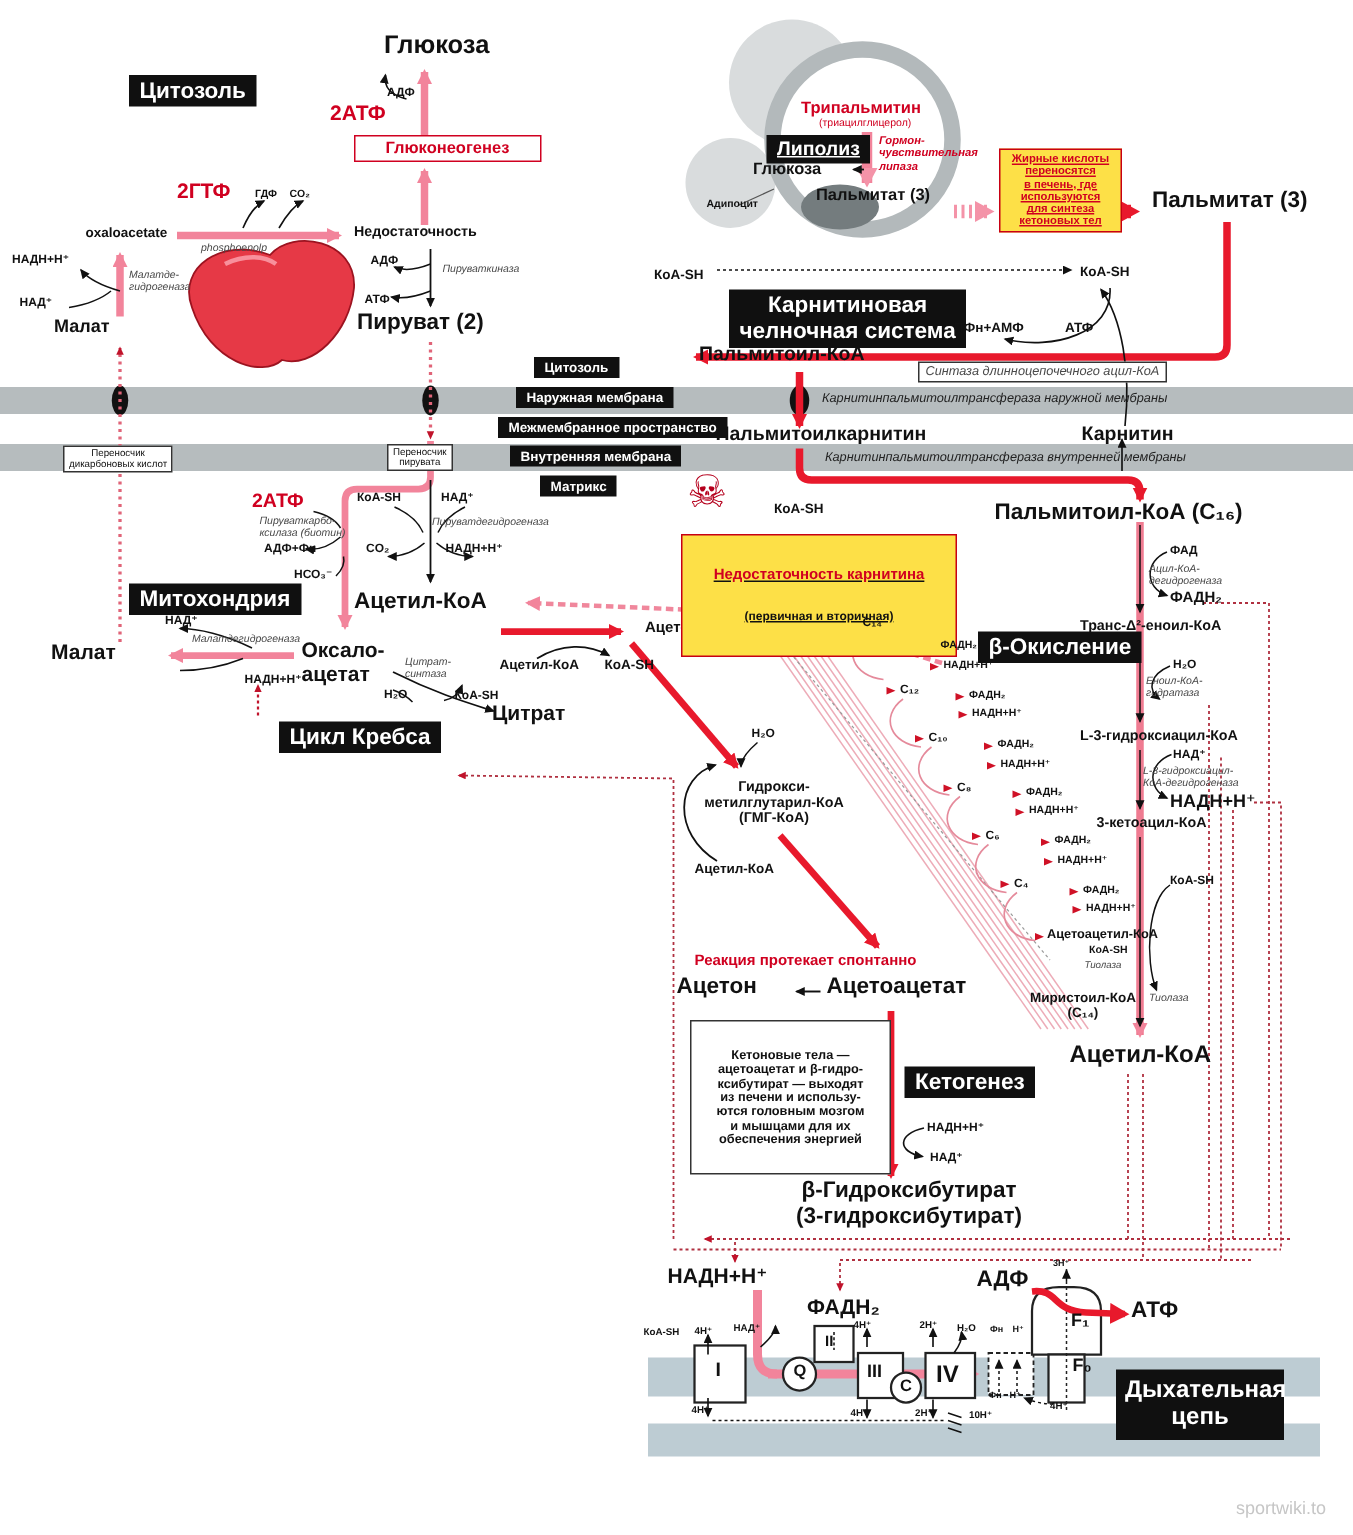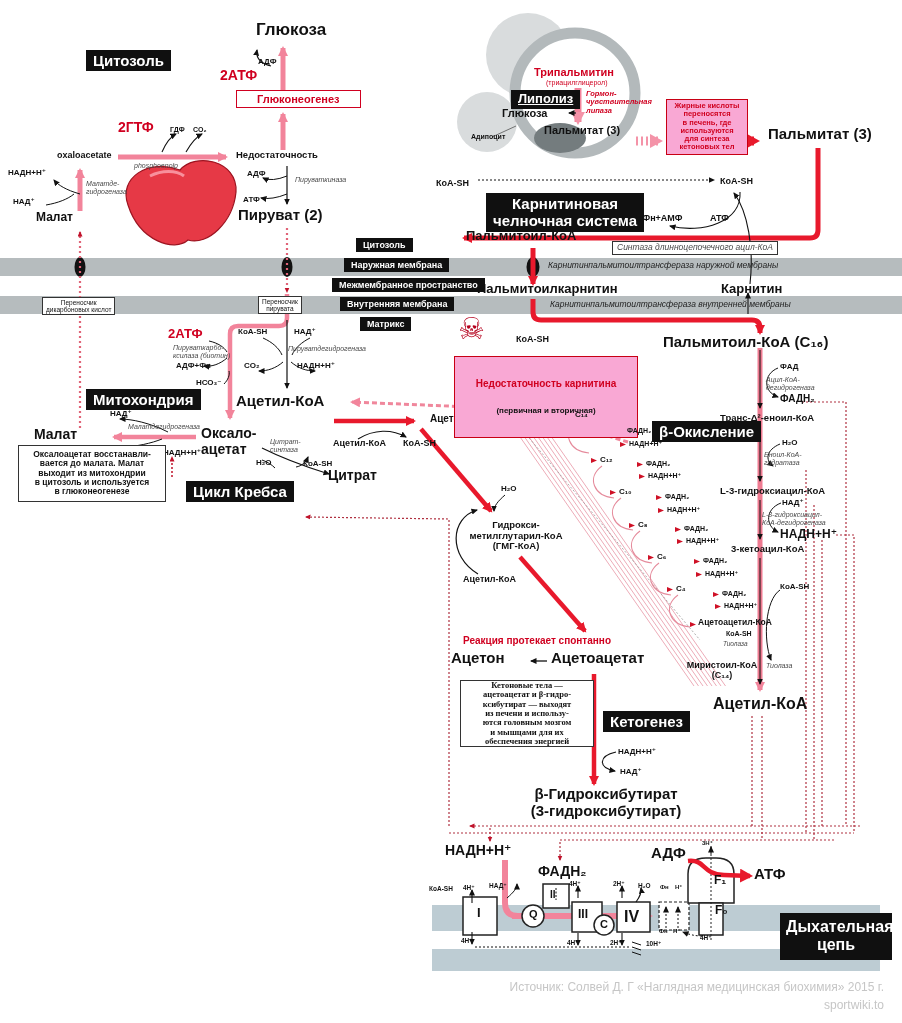--- a/index.html
+++ b/index.html
@@ -7,21 +7,21 @@
           font-family:"Liberation Sans","DejaVu Sans",sans-serif;color:#111;}
   #art{position:absolute;left:0;top:0;width:902px;height:1023px;}
   .L{position:absolute;white-space:pre-line;line-height:1.12;z-index:5;}
   .b{font-weight:bold;color:#111;}
   .c{transform:translateX(-50%);text-align:center;}
   .enz{font-style:italic;color:#4a4a4a;}
   .red{color:#d00020;}
   .bx{background:#101010;color:#fff;font-weight:bold;text-align:center;
       padding:2px 7px;line-height:1.15;}
   .wbx{background:#fff;border:1px solid #333;}
-  .rbx{background:#f9a8d4;border:1.5px solid #c80014;}
+  .rbx{background:#fde047;border:1.5px solid #c80014;text-decoration:underline;}
   .tiny{line-height:1.1;}
 </style>
 </head>
 <body>
 
 <div id="canvas">
 
 <svg id="art" viewBox="0 0 902 1023" xmlns="http://www.w3.org/2000/svg">
 <defs>
   <marker id="mb" markerWidth="8" markerHeight="8" refX="5.5" refY="3" orient="auto" markerUnits="userSpaceOnUse">
@@ -274,25 +274,20 @@
 <div class="L b" style="left:297px;top:362px;font-size:8px;">НАДН+Н⁺</div>
 <div class="L b" style="left:196px;top:379px;font-size:8px;">НСО₃⁻</div>
 <div class="L bx" style="left:86px;top:389px;font-size:15px;">Митохондрия</div>
 <div class="L b" style="left:236px;top:393px;font-size:15px;">Ацетил-КоА</div>
 <div class="L enz" style="left:128px;top:423px;font-size:7px;">Малатдегидрогеназа</div>
 <div class="L b" style="left:110px;top:410px;font-size:8px;">НАД⁺</div>
 <div class="L b" style="left:34px;top:427px;font-size:14px;">Малат</div>
 <div class="L b" style="left:201px;top:426px;font-size:14px;">Оксало-
 ацетат</div>
 <div class="L b" style="left:163px;top:449px;font-size:8px;">НАДН+Н⁺</div>
-<div class="L wbx b tiny" style="left:18px;top:445px;font-size:8.5px;width:142px;text-align:center;border-width:1.5px;padding:4px 2px;">Оксалоацетат восстанавли-
-вается до малата. Малат
-выходит из митохондрии
-в цитозоль и используется
-в глюконеогенезе</div>
 <div class="L bx" style="left:186px;top:481px;font-size:15px;">Цикл Кребса</div>
 <div class="L b" style="left:328px;top:468px;font-size:14px;">Цитрат</div>
 <div class="L enz tiny" style="left:270px;top:438px;font-size:7px;">Цитрат-
 синтаза</div>
 <div class="L b" style="left:256px;top:459px;font-size:8px;">Н₂О</div>
 <div class="L b" style="left:303px;top:460px;font-size:8px;">КоА-SH</div>
 <div class="L b" style="left:333px;top:438px;font-size:9px;">Ацетил-КоА</div>
 <div class="L b" style="left:403px;top:438px;font-size:9px;">КоА-SH</div>
 <div class="L b" style="left:430px;top:413px;font-size:10px;">Ацетоацетил-КоА</div>
 
@@ -349,21 +344,21 @@
 
 <div class="L b" style="left:501px;top:485px;font-size:8px;">Н₂О</div>
 <div class="L b c" style="left:516px;top:520px;font-size:9.5px;">Гидрокси-
 метилглутарил-КоА
 (ГМГ-КоА)</div>
 <div class="L b" style="left:463px;top:574px;font-size:9px;">Ацетил-КоА</div>
 
 <div class="L b red" style="left:463px;top:635px;font-size:10px;">Реакция протекает спонтанно</div>
 <div class="L b" style="left:451px;top:650px;font-size:15px;">Ацетон</div>
 <div class="L b" style="left:551px;top:650px;font-size:15px;">Ацетоацетат</div>
-<div class="L wbx b tiny" style="left:460px;top:680px;font-size:8.5px;width:128px;text-align:center;border-width:1.5px;padding:0 2px;font-family:Liberation Serif, serif;">Кетоновые тела —
+<div class="L wbx b tiny" style="left:460px;top:680px;font-size:8.5px;width:128px;text-align:center;border-width:1.5px;padding:18px 2px;">Кетоновые тела —
 ацетоацетат и β-гидро-
 ксибутират — выходят
 из печени и использу-
 ются головным мозгом
 и мышцами для их
 обеспечения энергией</div>
 <div class="L bx" style="left:603px;top:711px;font-size:15px;">Кетогенез</div>
 <div class="L b" style="left:618px;top:748px;font-size:8px;">НАДН+Н⁺</div>
 <div class="L b" style="left:620px;top:768px;font-size:8px;">НАД⁺</div>
 <div class="L b c" style="left:606px;top:786px;font-size:15px;">β-Гидроксибутират
@@ -390,19 +385,18 @@
 <div class="L b" style="left:702px;top:840px;font-size:6px;">3Н⁺</div>
 <div class="L b" style="left:714px;top:874px;font-size:12px;">F₁</div>
 <div class="L b" style="left:715px;top:904px;font-size:12px;">F₀</div>
 <div class="L b" style="left:700px;top:934px;font-size:6.5px;">4Н⁺</div>
 <div class="L b" style="left:477px;top:906px;font-size:13px;">I</div>
 <div class="L b" style="left:529px;top:908px;font-size:11px;">Q</div>
 <div class="L b" style="left:550px;top:889px;font-size:10px;">II</div>
 <div class="L b" style="left:578px;top:908px;font-size:12px;">III</div>
 <div class="L b" style="left:600px;top:918px;font-size:11px;">C</div>
 <div class="L b" style="left:624px;top:908px;font-size:16px;">IV</div>
-<div class="L bx" style="left:744px;top:913px;font-size:16px;width:100px;padding:5px 6px;margin-left:36px;">Дыхательная
+<div class="L bx" style="left:744px;top:913px;font-size:16px;width:100px;padding:5px 6px;">Дыхательная
 цепь</div>
 
-<div class="L" style="right:18px;top:981px;font-size:12px;color:#c6c6c6;text-align:right;">Источник: Солвей Д. Г «Наглядная медицинская биохимия» 2015 г.</div>
 <div class="L" style="right:18px;top:999px;font-size:12px;color:#c6c6c6;text-align:right;">sportwiki.to</div>
 
 </div>
 
 </body></html>

